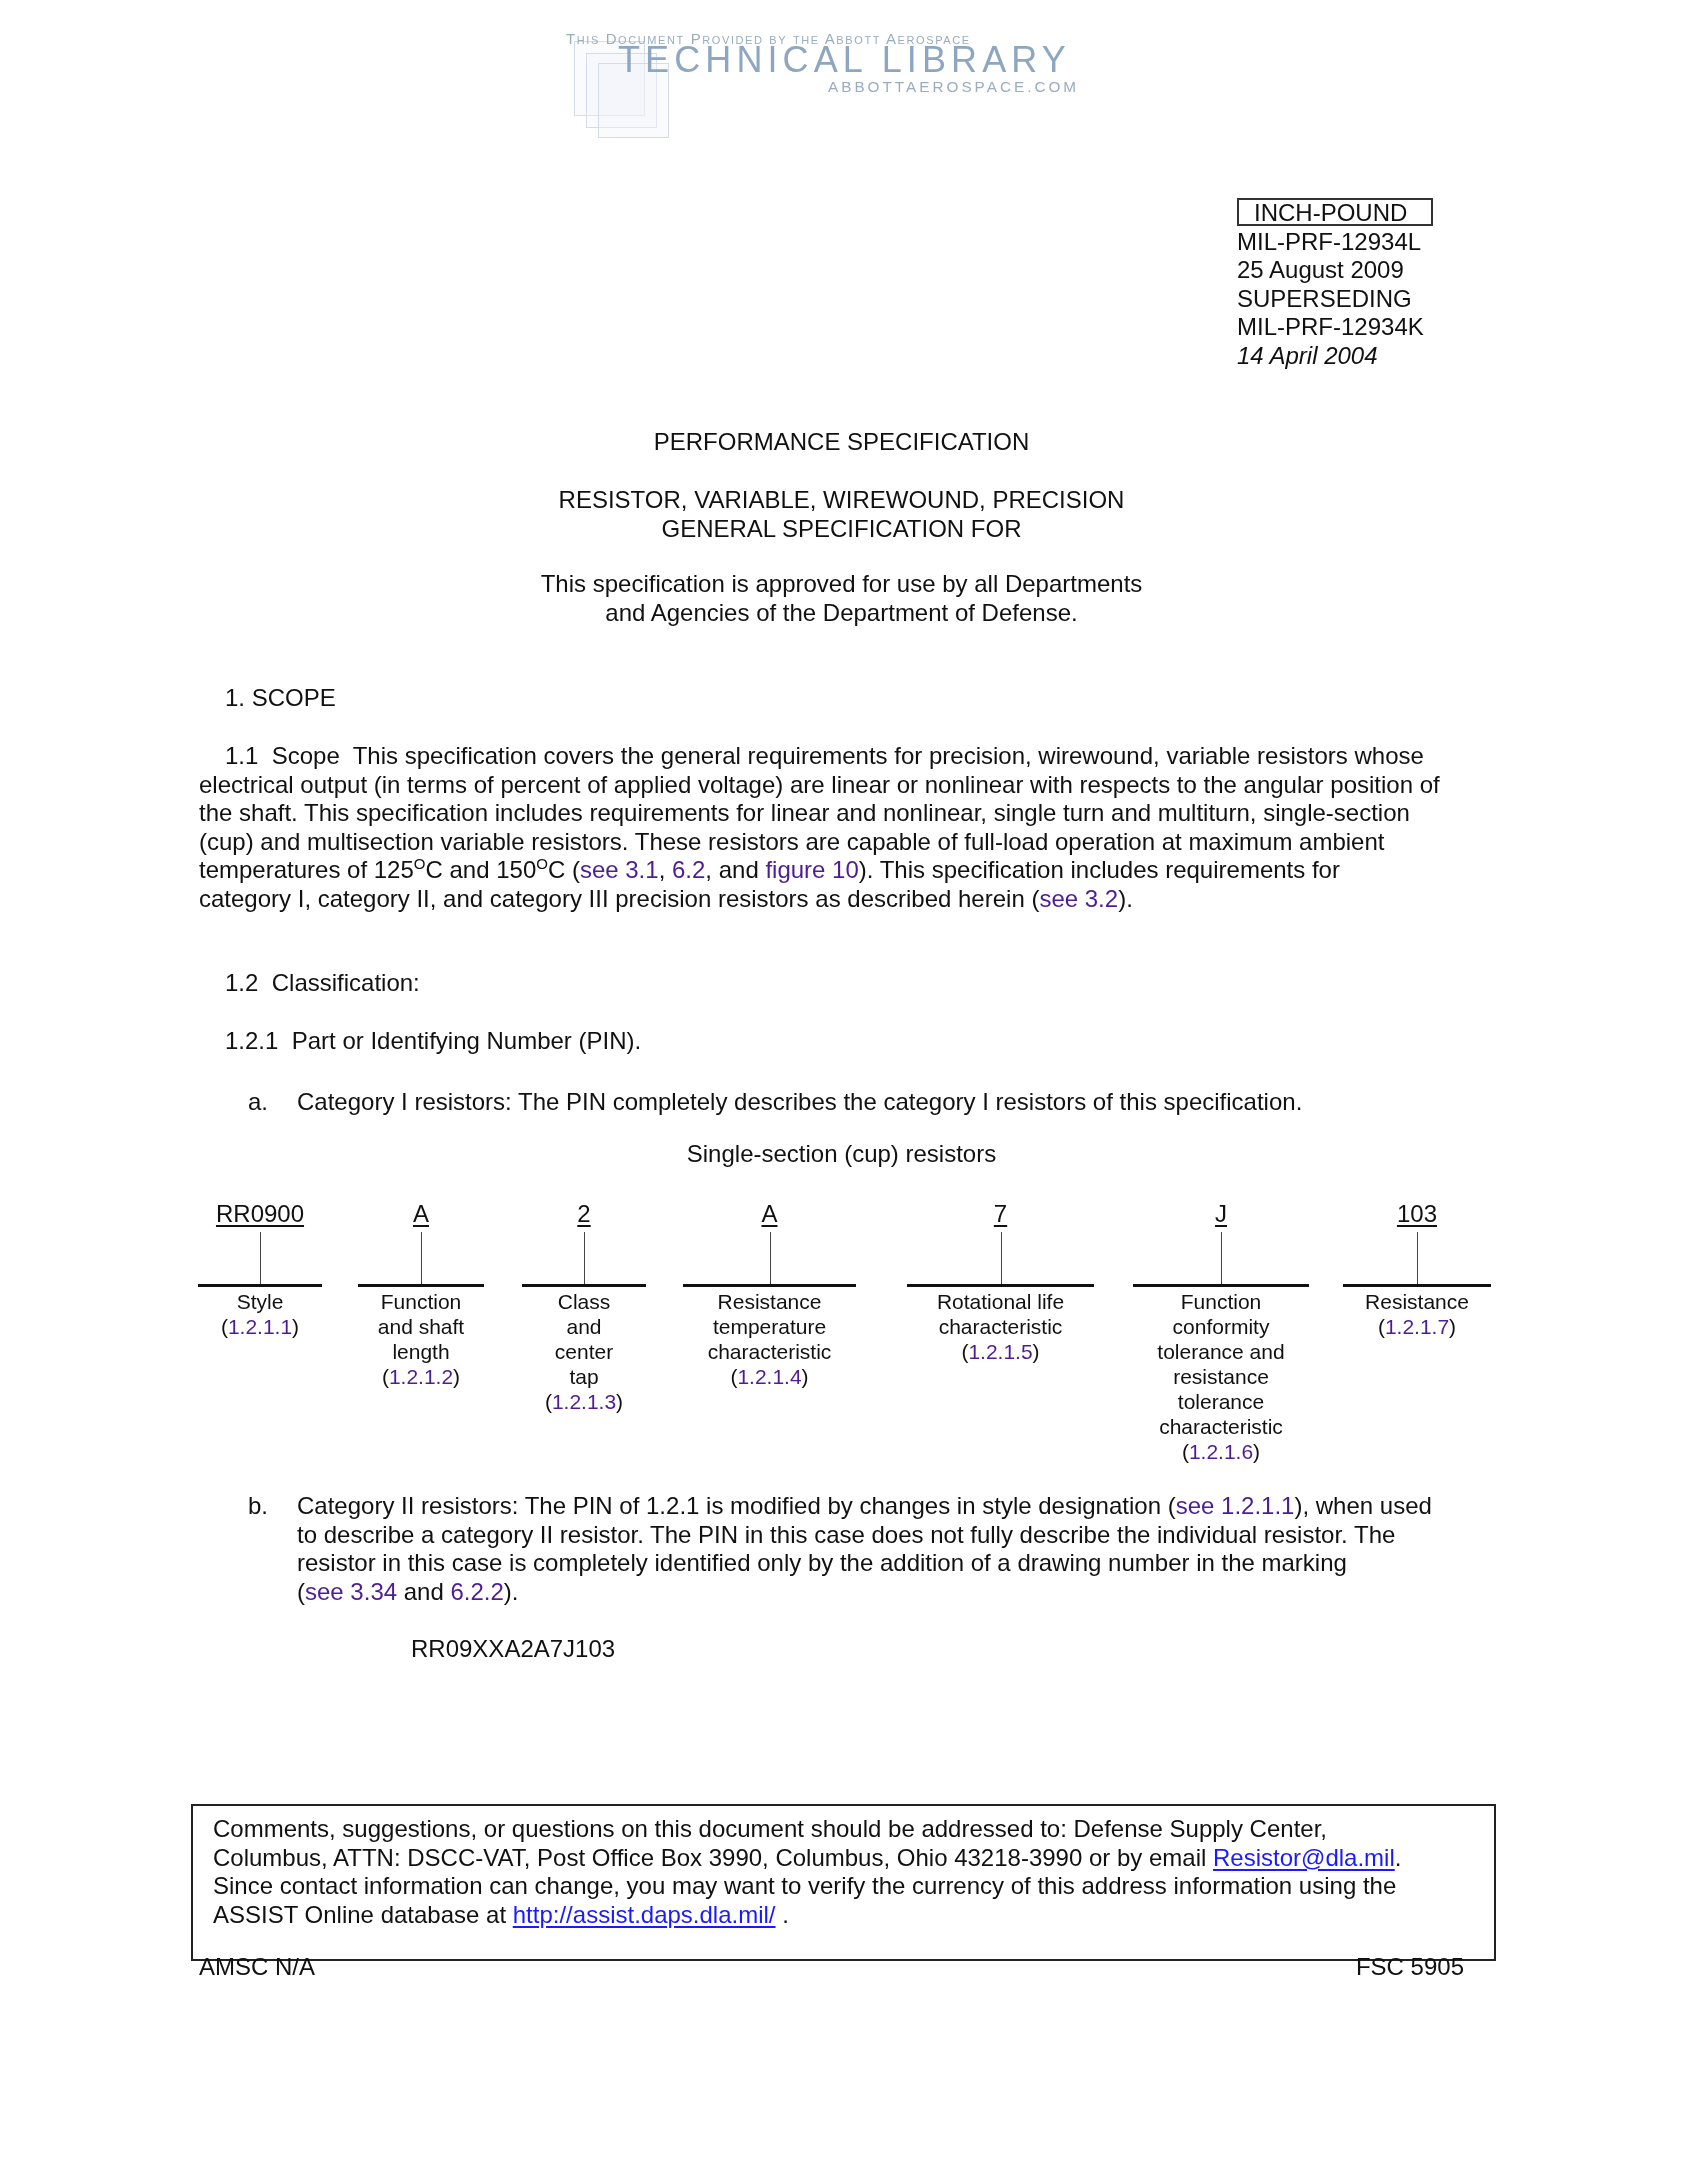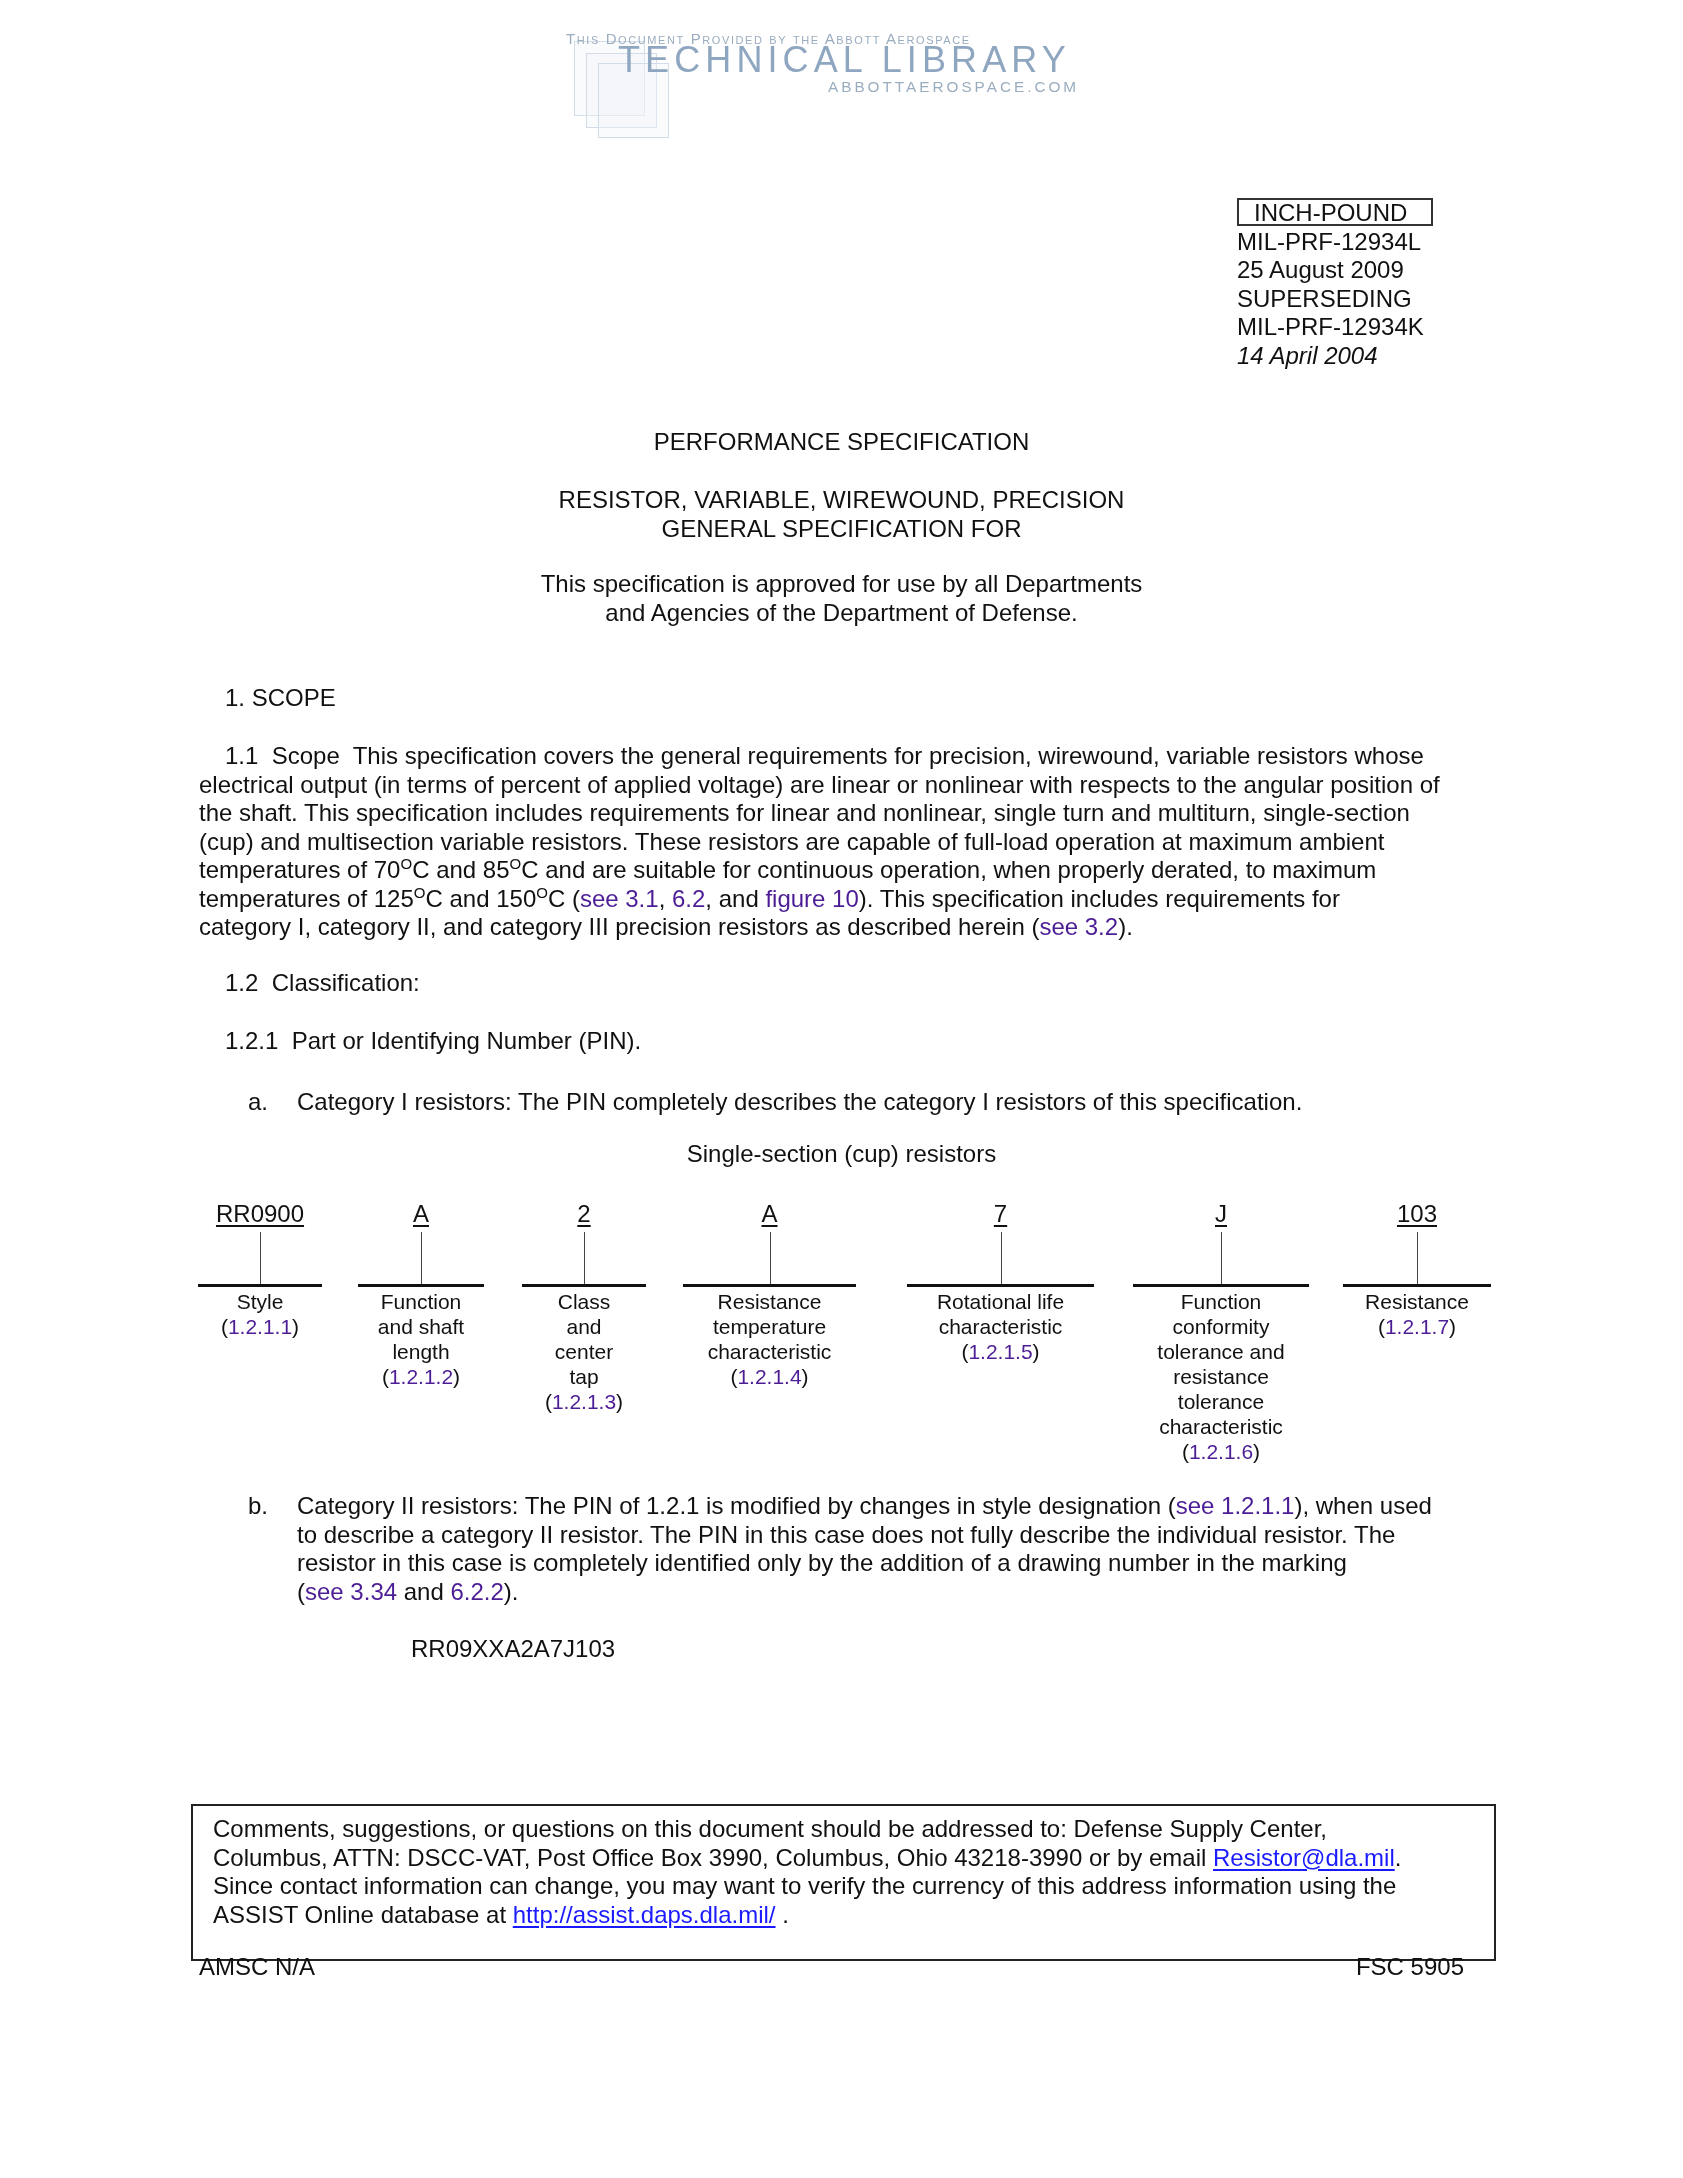--- a/index.html
+++ b/index.html
@@ -72,23 +72,20 @@
 <div class="abs t24" style="left:199px;top:742px;width:1307px;">
   <div>
     <span style="padding-left:26px;">1.1</span>&nbsp;
     <span class="u">Scope</span>&nbsp;
     <span>This specification covers the general requirements for precision, wirewound, variable resistors whose</span>
   </div>
   <div>electrical output (in terms of percent of applied voltage) are linear or nonlinear with respects to the angular position of</div>
   <div>the shaft.  This specification includes requirements for linear and nonlinear, single turn and multiturn, single-section</div>
   <div>(cup) and multisection variable resistors.  These resistors are capable of full-load operation at maximum ambient</div>
   <div>
-    <span>temperatures of 70</span><sup>O</sup><span>C and 85</span><sup>O</sup><span>C and are suitable for continuous operation, when properly derated, to maximum</span>
-  </div>
-  <div>
     <span>temperatures of 125</span><sup>O</sup><span>C and 150</span><sup>O</sup><span>C (</span><span class="link">see 3.1</span><span>, </span><span class="link">6.2</span><span>, and </span><span class="link">figure 10</span><span>).  This specification includes requirements for</span>
   </div>
   <div>
     <span>category I, category II, and category III precision resistors as described herein (</span><span class="link">see 3.2</span><span>).</span>
   </div>
 </div>
 
 <div class="abs t24" style="left:225px;top:969px;">
   <span>1.2</span>&nbsp;
   <span class="u">Classification</span><span>:</span>

